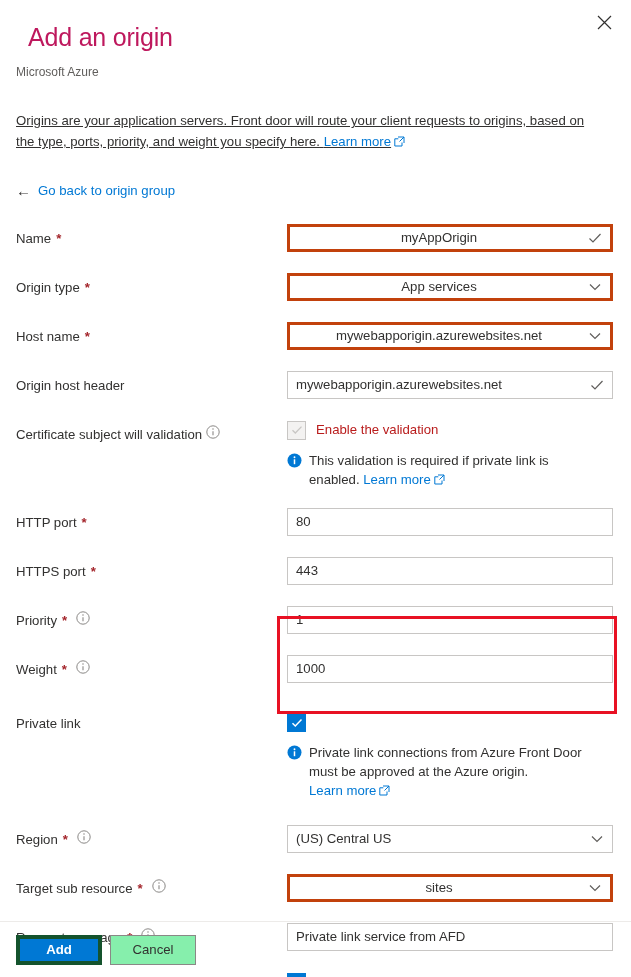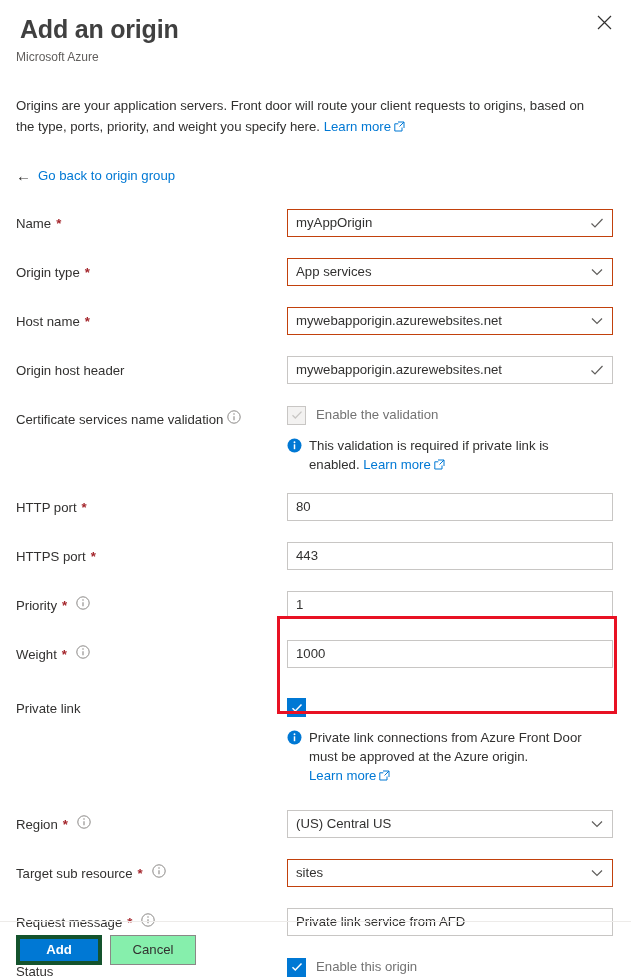--- a/index.html
+++ b/index.html
@@ -10,25 +10,25 @@
     font-family: "Liberation Sans", sans-serif;
     color: #323130;
     overflow: hidden;
   }
   .page { position: relative; width: 631px; height: 977px; background: #fff; }
 
   
   .header { padding: 10px 16px 0 16px; }
   .title {
     font-size: 25px;
-    font-weight: 700;
-    color: #404040;
+    font-weight: 400;
+    color: #be185d;
     letter-spacing: -0.2px;
     line-height: 30px;
-    margin: 4px;
+    margin: 12px;
   }
   .subtitle {
     font-size: 12px;
     color: #605e5c;
     margin-top: 5px;
     line-height: 16px;
   }
   .close-btn {
     position: absolute;
     top: 7px; right: 12px;
@@ -40,20 +40,21 @@
   .close-btn svg { display: block; }
 
   
   .intro {
     padding: 0 16px;
     margin-top: 30px;
     font-size: 13.2px;
     line-height: 21px;
     color: #323130;
     max-width: 605px;
+    text-decoration: underline;
   }
   a.lnk { color: #0078d4; text-decoration: none; cursor: pointer; }
   .ext-icon { display: inline-block; vertical-align: -1px; margin-left: 3px; }
 
   
   .backrow {
     padding: 0 16px;
     margin-top: 30px;
     display: flex; align-items: center; gap: 7px;
     font-size: 13.2px;
@@ -91,21 +92,21 @@
     background: #ffffff;
     font-size: 13.2px;
     color: #323130;
     padding: 0 30px 0 8px;
     line-height: 26px;
     display: flex;
     align-items: center;
     position: relative;
     cursor: text;
   }
-  .inp.accent { border: 1px solid #c2410c; }
+  .inp.accent { border: 3px solid #c2410c; justify-content: center; }
   .inp .txt { white-space: nowrap; overflow: hidden; text-overflow: ellipsis; }
   .inp .adorn {
     position: absolute;
     right: 8px; top: 0; bottom: 0;
     display: flex; align-items: center;
     color: #605e5c;
   }
   .inp.select { cursor: pointer; }
 
   
@@ -120,21 +121,21 @@
   }
   .cbox.checked {
     background: #0078d4;
     border-color: #0078d4;
   }
   .cbox.disabled {
     background: #f3f2f1;
     border-color: #c8c6c4;
     cursor: default;
   }
-  .cblabel { font-size: 13.2px; color: #737373; line-height: 20px; }
+  .cblabel { font-size: 13.2px; color: #b91c1c; line-height: 20px; }
 
   
   .note {
     display: flex;
     gap: 7px;
     margin-top: 11px;
     font-size: 13.2px;
     line-height: 19px;
     color: #323130;
     max-width: 310px;
@@ -284,21 +285,21 @@
             <svg width="14" height="14" viewBox="0 0 14 14">
                 <path d="M1.5 7.5 L5 11 L12.5 3" stroke="#605e5c" stroke-width="1.2" fill="none"></path>
               </svg>
           </span>
         </div>
       </div>
     </div>
 
     <div class="row" style="margin-bottom:18px;">
       <div class="label">
-        <span>Certificate services name validation</span>
+        <span>Certificate subject will validation</span>
         <span class="info-outline">
           <svg width="14" height="14" viewBox="0 0 14 14">
               <circle cx="7" cy="7" r="6.2" stroke="#8a8886" stroke-width="1" fill="none"></circle>
               <circle cx="7" cy="4.1" r="0.75" fill="#8a8886"></circle>
               <path d="M7 6.2 V10.3" stroke="#8a8886" stroke-width="1.1"></path>
             </svg>
         </span>
       </div>
       <div class="field">
         <div class="cbrow">

